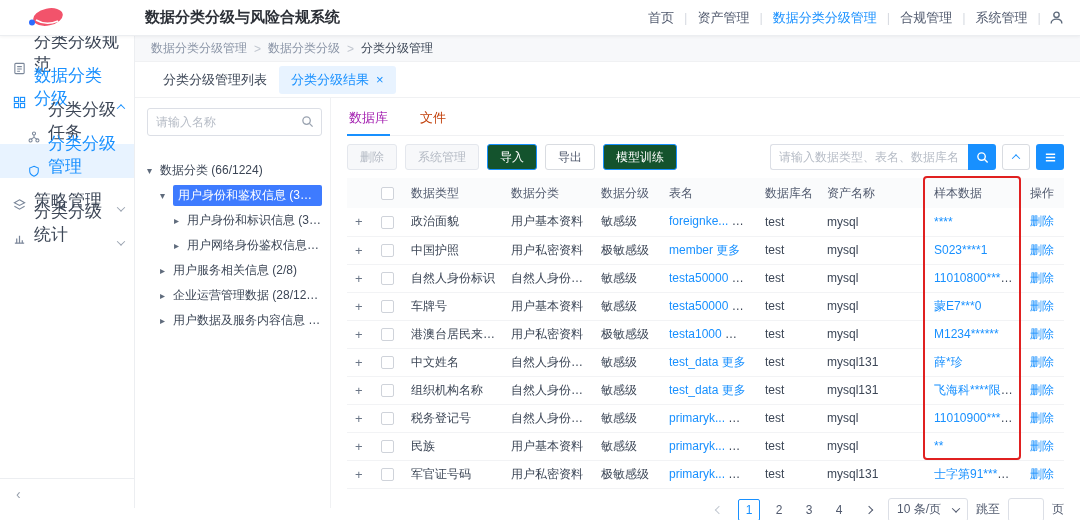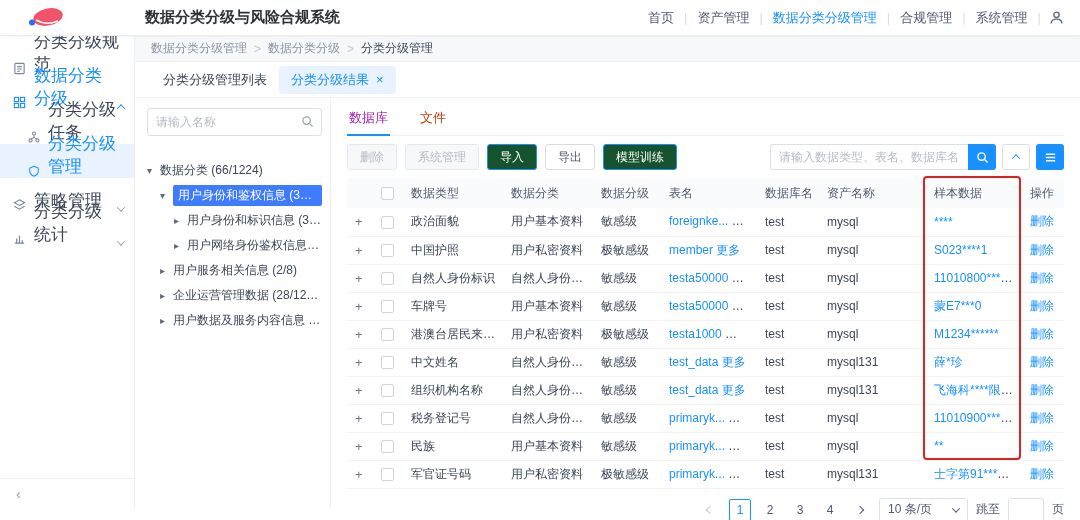--- a/index.html
+++ b/index.html
@@ -101,21 +101,21 @@
   .annotation-rect { position:absolute; border:2px solid #e02020; border-radius:4px; pointer-events:none; z-index:3; }
 
   .pagination { display:flex; align-items:center; justify-content:flex-end; gap:8px; padding:9px 0 6px;
                 color:#515a6e; flex:none; font-size:12px; }
   .pages { display:flex; gap:8px; }
   .page-btn { min-width:22px; height:22px; display:flex; align-items:center; justify-content:center;
               border-radius:2px; cursor:pointer; color:#515a6e; }
   .page-btn.current { border:1px solid #1890ff; color:#1890ff; }
   .page-arrow-prev { color:#c2c8d1; }
   .page-size { height:24px; border:1px solid #dcdfe6; border-radius:3px; display:flex; align-items:center;
-               gap:21px; padding:0 8px; cursor:pointer; color:#515a6e; }
+               gap:12px; padding:0 8px; cursor:pointer; color:#515a6e; }
   .jump-input { width:36px; height:24px; border:1px solid #dcdfe6; border-radius:3px; outline:none;
                 text-align:center; font-family:inherit; }
 
   .chev { width:6px; height:6px; border-right:1.4px solid currentColor; border-bottom:1.4px solid currentColor; display:inline-block; }
   .chev.down  { transform:rotate(45deg) translate(-1px,-1px); }
   .chev.up    { transform:rotate(-135deg) translate(-1px,-1px); }
   .chev.left  { transform:rotate(135deg); }
   .chev.right { transform:rotate(-45deg); }
 </style>
 </head>

